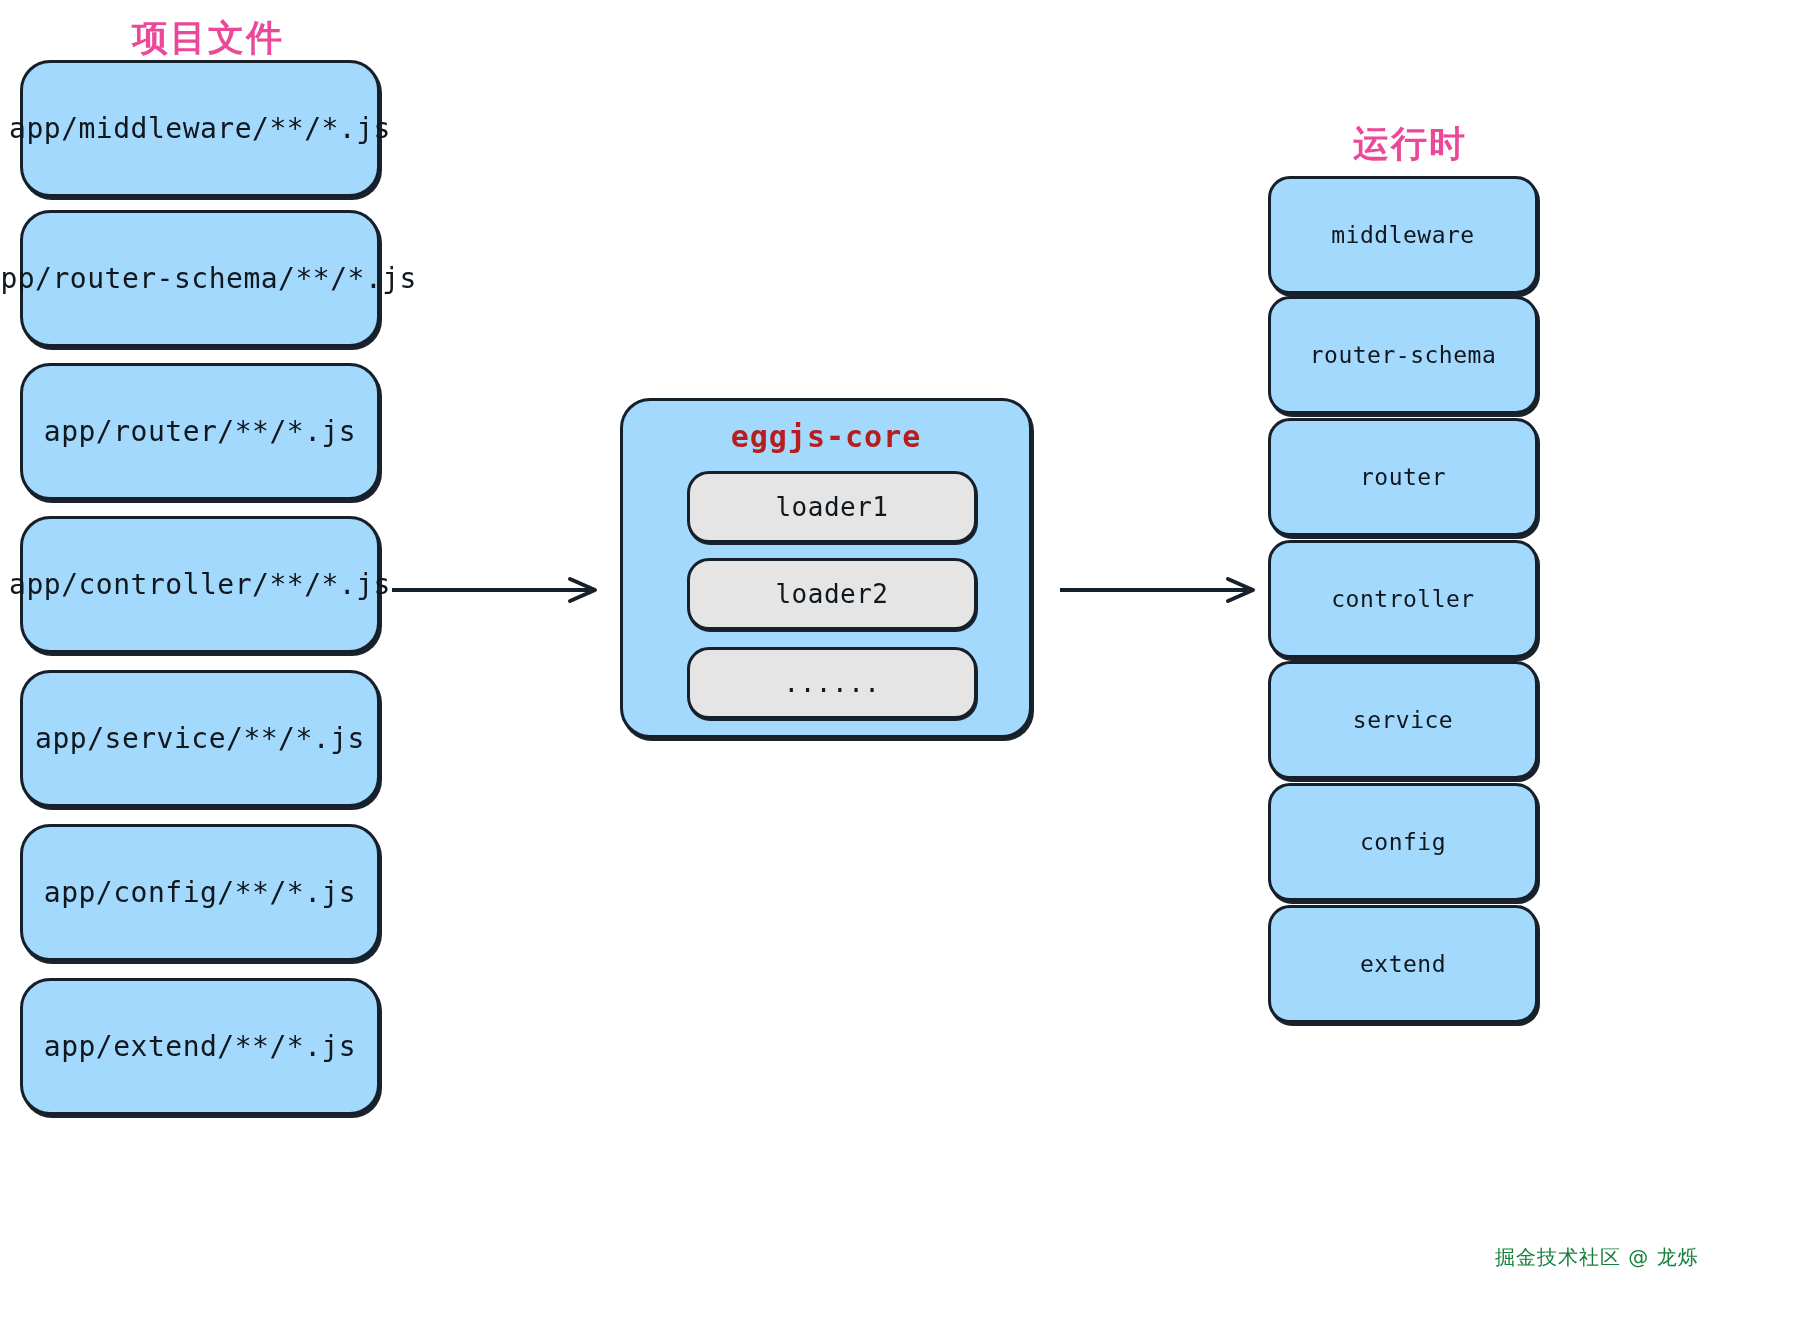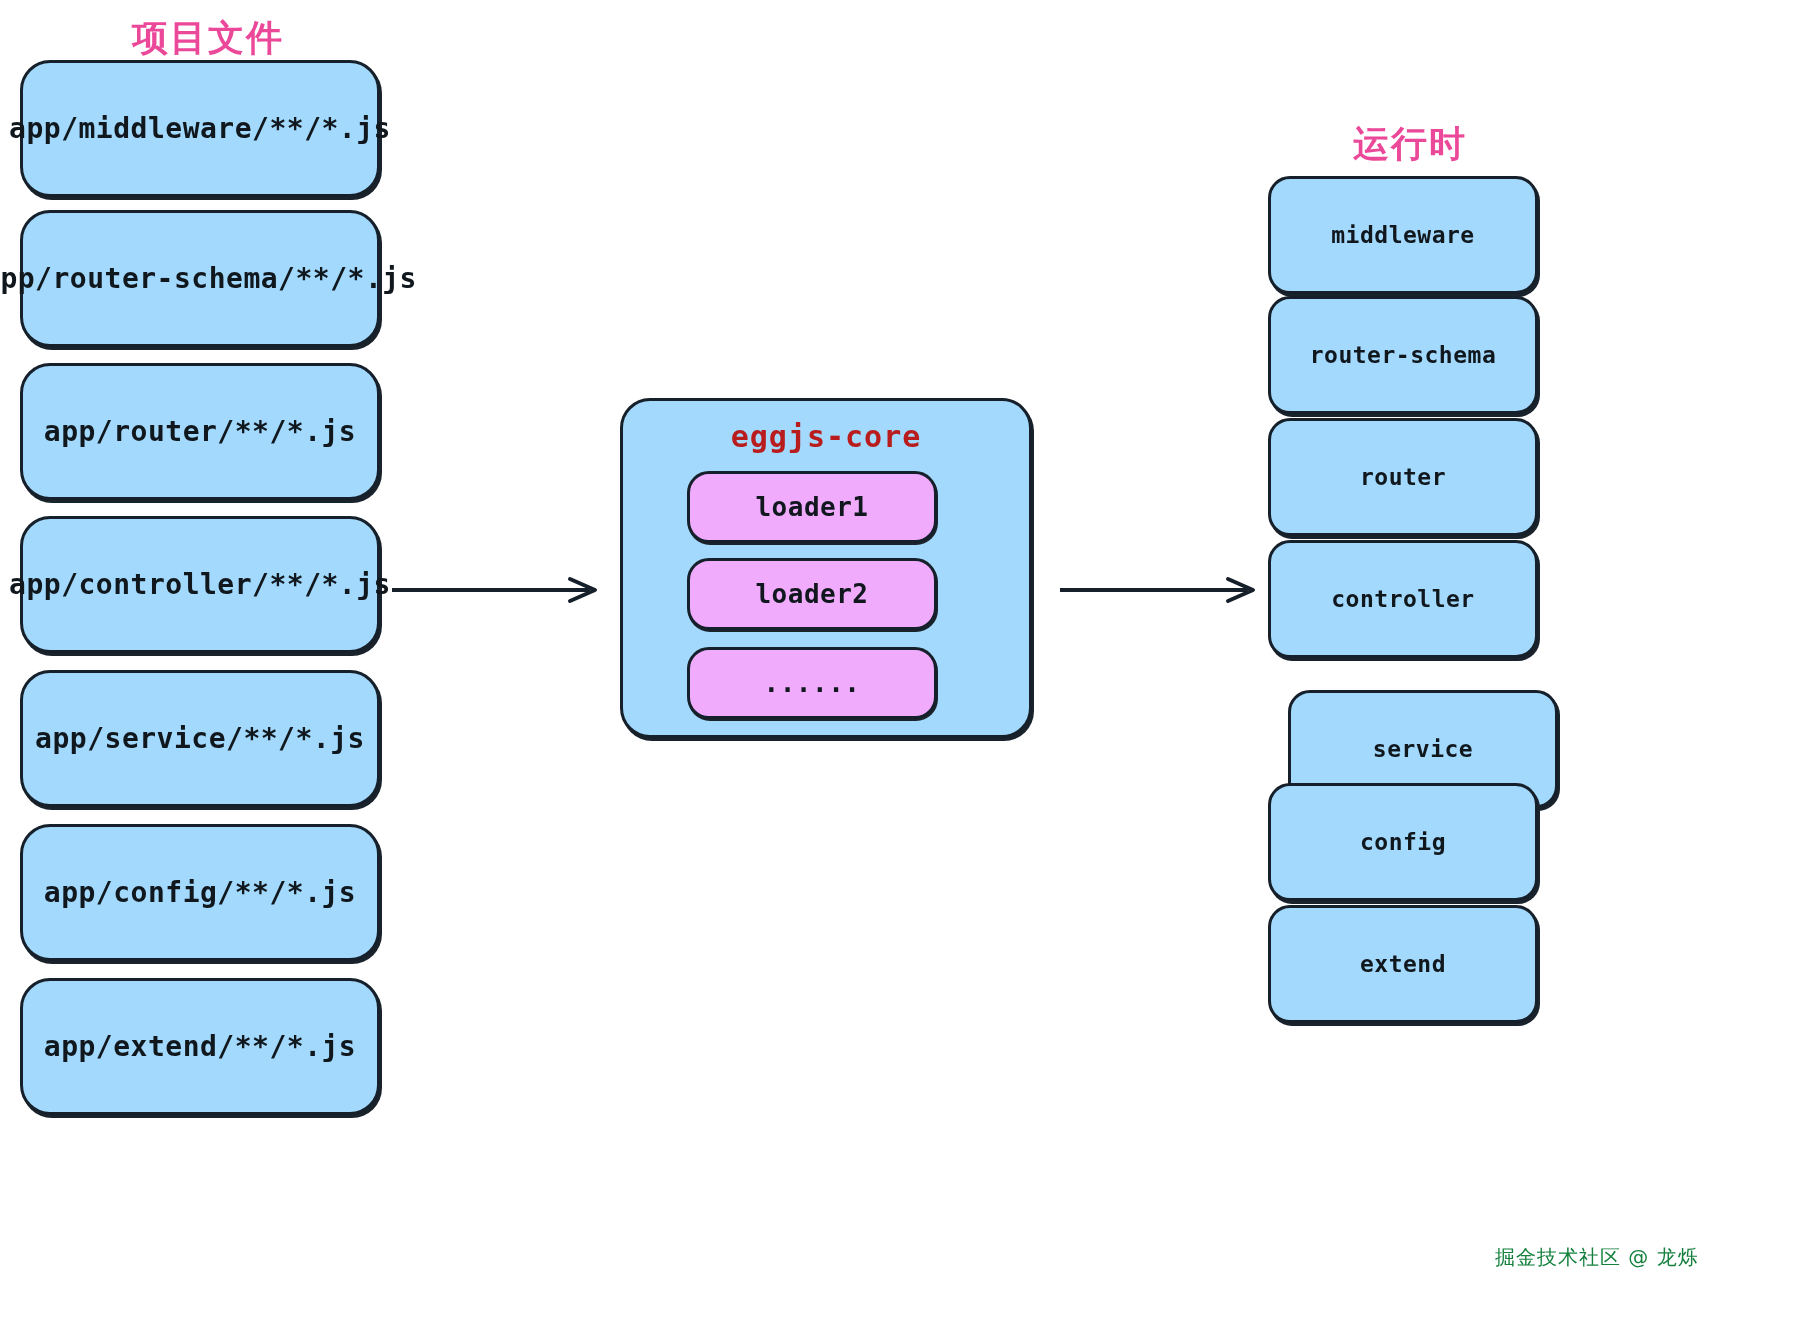--- a/index.html
+++ b/index.html
@@ -41,21 +41,21 @@
     border: 3px solid #16202a;
     border-radius: 26px;
     display: flex;
     align-items: center;
     justify-content: center;
     box-shadow: 2px 3px 0 0 #1a232c;
   }
   .box-label {
     font-family: "DejaVu Sans Mono", monospace;
     font-size: 27px;
-    font-weight: 700;
+    font-weight: 400;
     color: #10171d;
     white-space: nowrap;
     letter-spacing: 0.5px;
   }
 
   
   .left-box {
     left: 20px;
     width: 360px;
     height: 137px;
@@ -89,24 +89,24 @@
     text-align: center;
     font-family: "DejaVu Sans Mono", monospace;
     font-size: 30px;
     font-weight: 700;
     color: #b91c1c;
     letter-spacing: 1px;
   }
   .loader-box {
     position: absolute;
     left: 64px;
-    width: 250px;
+    width: 290px;
     height: 72px;
     box-sizing: border-box;
-    background: #f0abfc;
+    background: #e5e5e5;
     border: 3px solid #16202a;
     border-radius: 22px;
     display: flex;
     align-items: center;
     justify-content: center;
     box-shadow: 1px 2px 0 0 #1a232c;
     text-align: center;
   }
   .loader-box .box-label { font-size: 26px; }
   #loader-1 { top: 70px; }
@@ -205,21 +205,21 @@
   </div>
 
   <div class="box right-box" style="top:296px;">
     <span class="box-label">router-schema</span>
   </div>
 
   <div class="box right-box" style="top:540px;">
     <span class="box-label">controller</span>
   </div>
 
-  <div class="box right-box" style="top:690px;margin-left:20px;">
+  <div class="box right-box" style="top:661px;">
     <span class="box-label">service</span>
   </div>
 
   <div class="box right-box" style="top:783px;">
     <span class="box-label">config</span>
   </div>
 
   <div class="box right-box" style="top:905px;">
     <span class="box-label">extend</span>
   </div>

